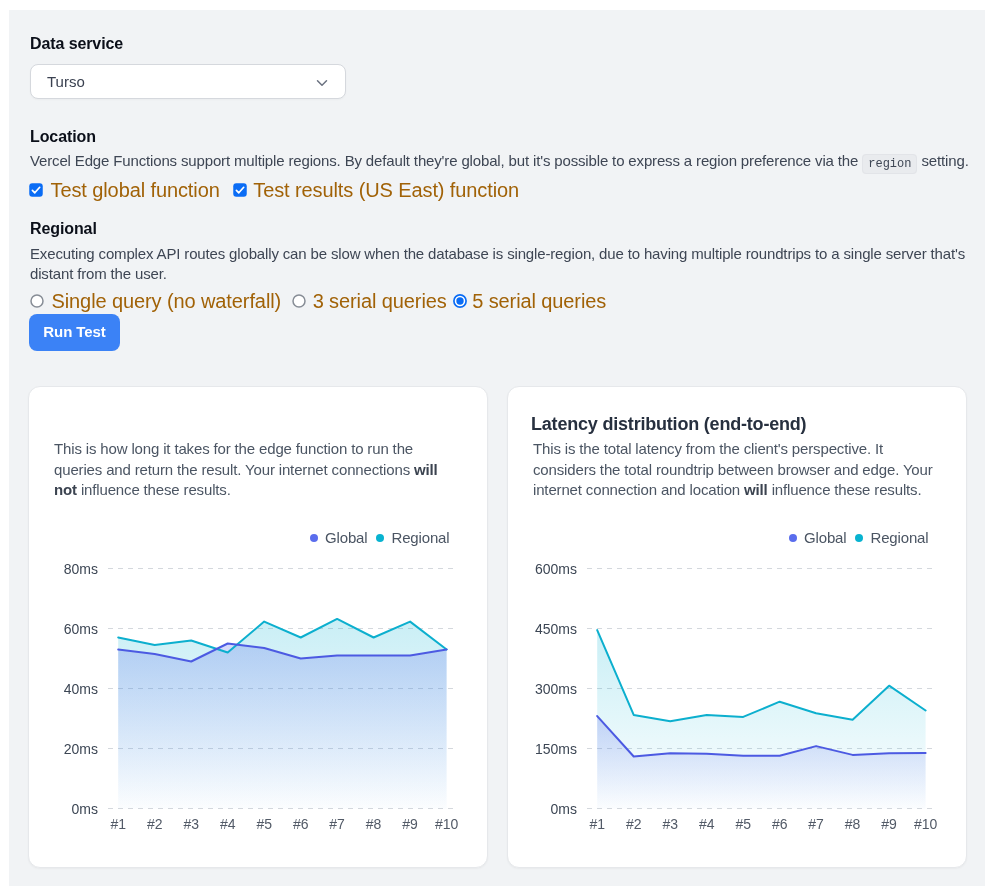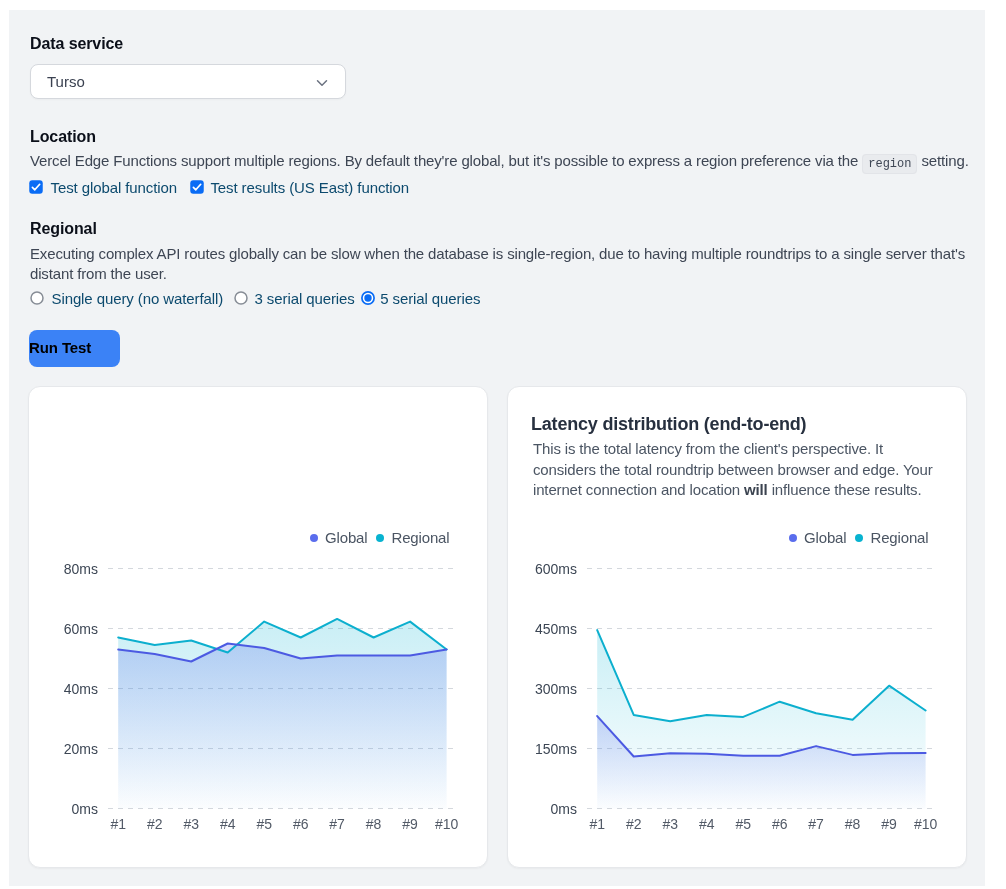--- a/index.html
+++ b/index.html
@@ -3,23 +3,23 @@
 <meta charset="utf-8">
 <style>
   * { margin:0; padding:0; box-sizing:border-box; }
   html,body { width:1006px; height:889px; background:#fff; font-family:"Liberation Sans", sans-serif; }
   .wrap { position:absolute; left:9px; top:10px; width:976px; height:876px; background:#f1f3f5; }
   .abs { position:absolute; }
   h2 { font-size:16px; font-weight:700; color:#0b0f19; letter-spacing:-0.1px; }
   .para { font-size:15px; color:#3e4654; white-space:nowrap; letter-spacing:-0.15px; }
   .chip { font-family:"Liberation Mono", monospace; font-size:12px; color:#3e4654; background:#e9ebee; border:1px solid #e2e4e8; border-radius:4px; padding:1.5px 5px 2.5px; letter-spacing:0; }
   .row { position:absolute; display:flex; align-items:center; white-space:nowrap; }
-  .ctl-label { font-size:15px; color:#0c4a6e; letter-spacing:-0.1px; }
+  .ctl-label { font-size:20px; color:#a16207; letter-spacing:-0.1px; }
   .ck { flex:none; }
-  .btn { position:absolute; left:20px; top:320px; width:91px; height:36.5px; background:#3b82f6; border-radius:8px; color:#000000; font-size:15px; font-weight:700; line-height:36px; letter-spacing:-0.1px; }
+  .btn { position:absolute; left:20px; top:304px; width:91px; height:36.5px; background:#3b82f6; border-radius:8px; color:#ffffff; font-size:15px; font-weight:700; text-align:center; line-height:36px; letter-spacing:-0.1px; }
   .card { position:absolute; width:459.5px; height:482px; background:#fff; border:1px solid #e6e8eb; border-radius:12px; box-shadow:0 1px 2px rgba(0,0,0,0.04); }
   .card h3 { position:absolute; left:23px; top:26.5px; font-size:18px; font-weight:700; color:#27303f; letter-spacing:-0.2px; }
   .card .desc { position:absolute; left:25px; top:52px; font-size:15px; line-height:20.5px; color:#4b5563; letter-spacing:-0.15px; }
   .card .desc b { color:#3b4350; }
   .legend { position:absolute; top:142px; right:37px; font-size:15px; color:#4b5563; white-space:nowrap; letter-spacing:-0.15px; display:flex; align-items:center; }
   .legend .dot { display:inline-block; width:8px; height:8px; border-radius:50%; margin-right:7px; }
 </style>
 </head>
 <body>
 <div class="wrap">
@@ -60,20 +60,21 @@
     <svg class="ck" width="14" height="14" viewBox="0 0 14 14" style="margin-left:6.5px;">
         <circle cx="7" cy="7" r="6.1" fill="#fff" stroke="#0a6cf5" stroke-width="1.7"></circle>
         <circle cx="7" cy="7" r="3.7" fill="#0a6cf5"></circle>
       </svg>
       <span class="ctl-label" style="margin-left:5px;">5 serial queries</span>
   </div>
 
   <div class="btn">Run Test</div>
 
   <div class="card" style="left:19px; top:376px;">
+    <div class="desc">This is how long it takes for the edge function to run the<br>queries and return the result. Your internet connections <b>will</b><br><b>not</b> influence these results.</div>
     <div class="legend"><span class="dot" style="background:#5a6ded;"></span>Global<span style="width:9px;"></span><span class="dot" style="background:#08b3d0;"></span>Regional</div>
     <svg style="position:absolute; left:24px; top:164px;" width="411" height="290" viewBox="0 0 411 290">
 <defs>
 <linearGradient id="gc1" x1="0" y1="67.9" x2="0" y2="257.5" gradientUnits="userSpaceOnUse">
 <stop offset="0" stop-color="#0bb4d4" stop-opacity="0.22"></stop>
             <stop offset="1" stop-color="#0bb4d4" stop-opacity="0.01"></stop>
           </linearGradient>
 <linearGradient id="gi1" x1="0" y1="92.5" x2="0" y2="257.5" gradientUnits="userSpaceOnUse">
 <stop offset="0" stop-color="#5565e9" stop-opacity="0.25"></stop>
             <stop offset="1" stop-color="#5a6ded" stop-opacity="0.01"></stop>

